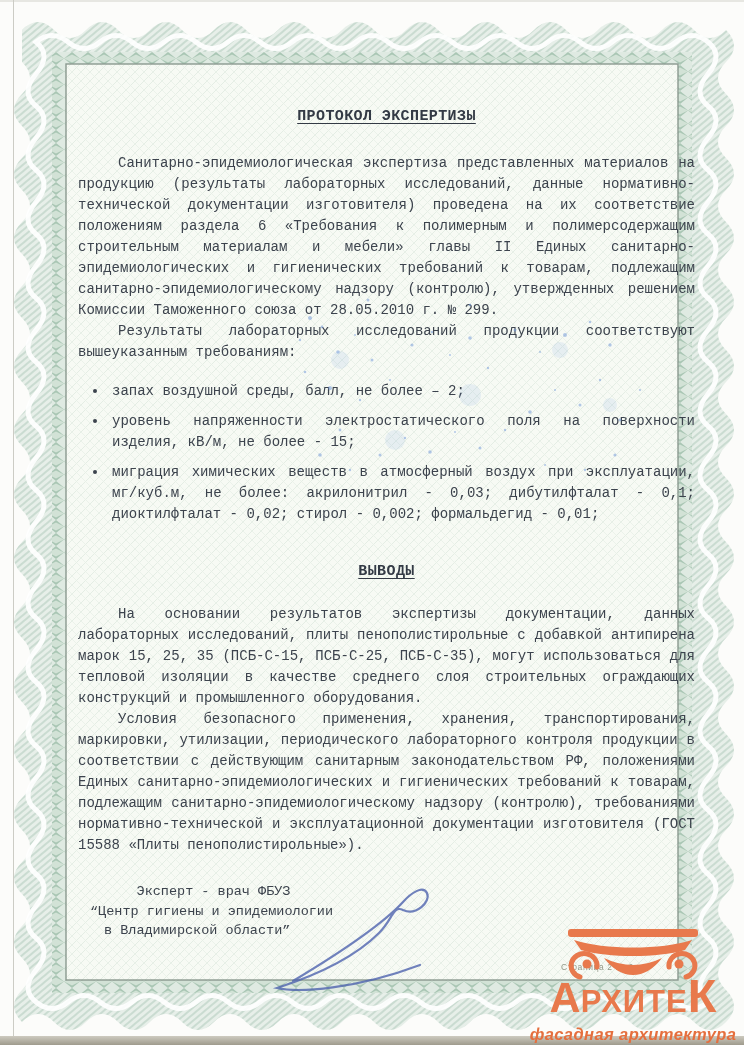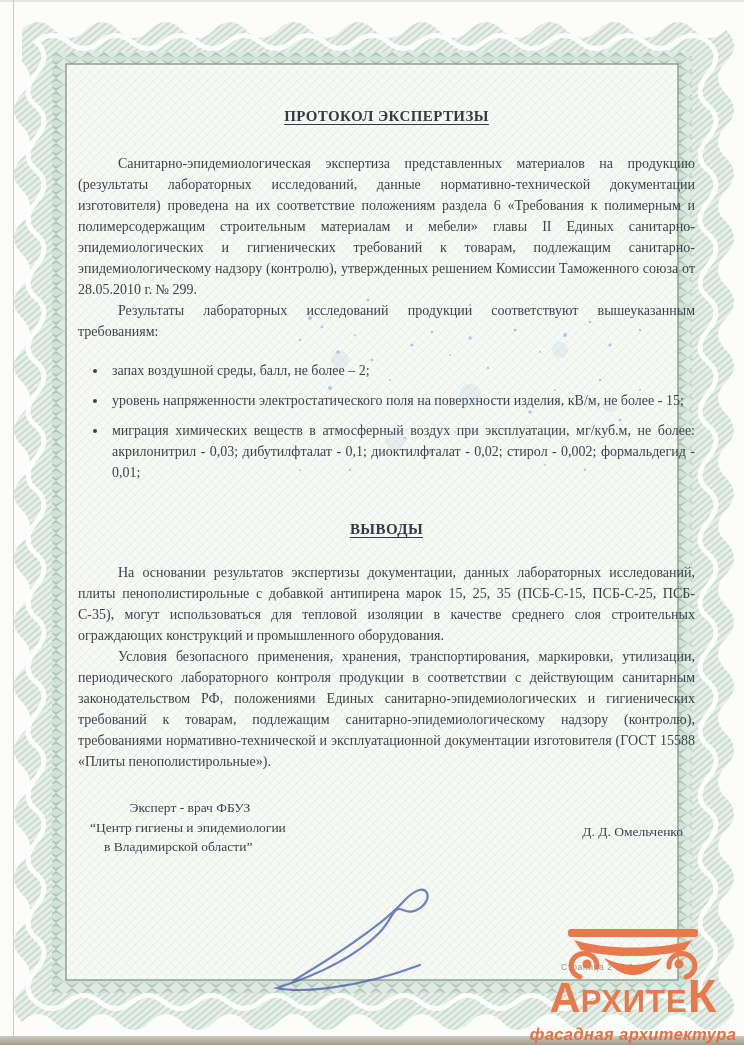--- a/index.html
+++ b/index.html
@@ -9,21 +9,21 @@
     font-family:"Liberation Serif", serif;
   }
   .page-edge-left{position:absolute;left:13px;top:0;bottom:0;width:1px;background:#ccccc5;}
   .page-edge-top{position:absolute;left:0;right:0;top:0;height:2px;background:#e7e7e2;}
   .bottom-strip{position:absolute;left:0;right:0;bottom:0;height:9px;
     background:linear-gradient(#cdcabf,#9f9b8d);}
   .border-svg{position:absolute;left:0;top:0;z-index:0;}
   .content{
     position:absolute;left:66px;top:64px;width:644px;height:916px;z-index:1;
     box-sizing:border-box;padding:0 15px 0 12px;
-    color:#3c434d;font-size:14px;line-height:21px;
+    color:#3c434d;font-size:14px;line-height:21px;font-family:Liberation Mono, monospace;
   }
   .doc-title{
     font-size:15px;font-weight:bold;text-align:center;margin:42px 0 0;
     text-decoration:underline;text-underline-offset:3px;letter-spacing:.4px;color:#333a45;
   }
   .para{margin:0;text-align:justify;text-indent:40px;}
   .p1{margin-top:26px;}
   .p-intro{}
   ul.bullets{margin:18px 0 0;padding-left:30px;}
   ul.bullets li{text-align:justify;margin-bottom:9px;padding-left:4px;}
@@ -106,21 +106,20 @@
 
   <p class="para c1">На основании результатов экспертизы документации, данных лабораторных исследований, плиты пенополистирольные с добавкой антипирена марок 15, 25, 35 (ПСБ-С-15, ПСБ-С-25, ПСБ-С-35), могут использоваться для тепловой изоляции в качестве среднего слоя строительных ограждающих конструкций и промышленного оборудования.</p>
   <p class="para">Условия безопасного применения, хранения, транспортирования, маркировки, утилизации, периодического лабораторного контроля продукции в соответствии с действующим санитарным законодательством РФ, положениями Единых санитарно-эпидемиологических и гигиенических требований к товарам, подлежащим санитарно-эпидемиологическому надзору (контролю), требованиями нормативно-технической и эксплуатационной документации изготовителя (ГОСТ 15588 «Плиты пенополистирольные»).</p>
 
   <div class="sig-row">
     <div class="sig-left">
       <div class="sig-l1">Эксперт - врач  ФБУЗ</div>
       <div class="sig-l2">“Центр гигиены и эпидемиологии</div>
       <div class="sig-l3">в Владимирской области”</div>
     </div>
-    <div class="sig-name">Д. Д. Омельченко</div>
   </div>
 </div>
 
 <svg class="overlay-svg" width="744" height="1045" viewBox="0 0 744 1045">
   <defs>
       <filter id="b1">
         <feGaussianBlur stdDeviation="0.6"></feGaussianBlur>
       </filter>
     </defs>
   <g fill="#6d95d8" opacity="0.5" filter="url(#b1)">

